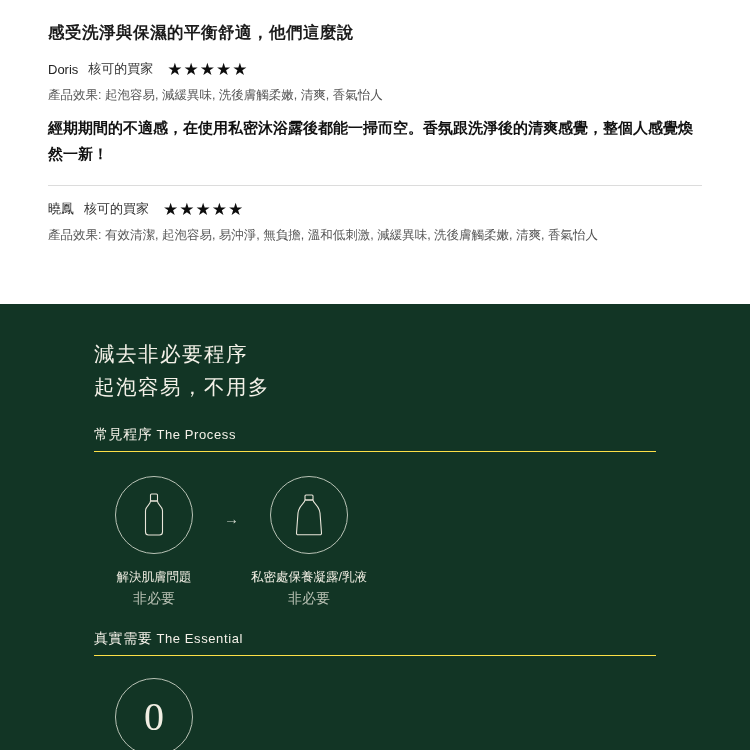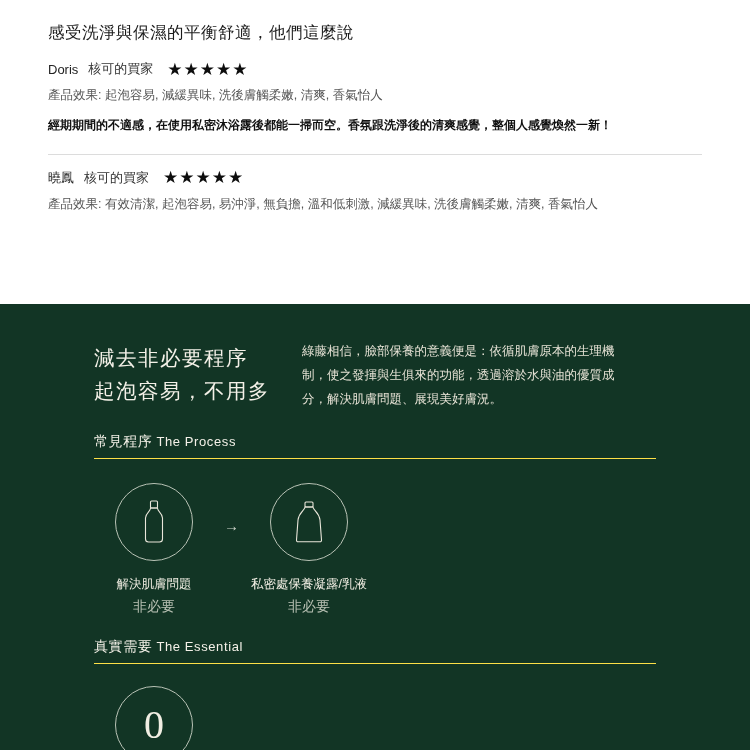--- a/index.html
+++ b/index.html
@@ -18,21 +18,21 @@
   .reviews {
     padding: 16px 48px 0 48px;
     background: #ffffff;
     height: 304px;
   }
   .reviews-title {
     font-size: 16.5px;
     color: #1b1b1b;
     letter-spacing: .5px;
     margin: 6px 0 16px 0;
-    font-weight: 400;
+    font-weight: 700;
   }
   .review { margin-bottom: 6px; }
   .review-head {
     display: flex;
     align-items: center;
     gap: 10px;
     margin-bottom: 8px;
   }
   .reviewer-name {
     font-size: 13px;
@@ -50,21 +50,21 @@
     line-height: 1;
     margin-left: 4px;
   }
   .effects {
     font-size: 12.5px;
     color: #555;
     margin-bottom: 10px;
     line-height: 1.5;
   }
   .review-body {
-    font-size: 12px;
+    font-size: 15px;
     color: #111;
     font-weight: bold;
     line-height: 1.75;
     margin-top: 9px;
   }
   .review-body.normal { font-weight: bold; }
   .divider {
     border: 0;
     border-top: 1px solid #dcdcdc;
     margin: 18px 0 14px 0;
@@ -194,21 +194,20 @@
     </div>
   </section>
 
   <section class="dark">
 
     <div class="dark-top">
       <div>
         <div class="headline">減去非必要程序</div>
         <div class="headline">起泡容易，不用多</div>
       </div>
-      <div class="intro">綠藤相信，臉部保養的意義便是：依循肌膚原本的生理機制，使之發揮與生俱來的功能，透過溶於水與油的優質成分，解決肌膚問題、展現美好膚況。</div>
     </div>
 
     <div class="sec-head">
       <span>常見程序</span><span class="en">The Process</span>
     </div>
 
     <div class="steps">
       <div class="step">
         <div class="circle">
           <svg class="ico" width="26" height="46" viewBox="0 0 26 46">

